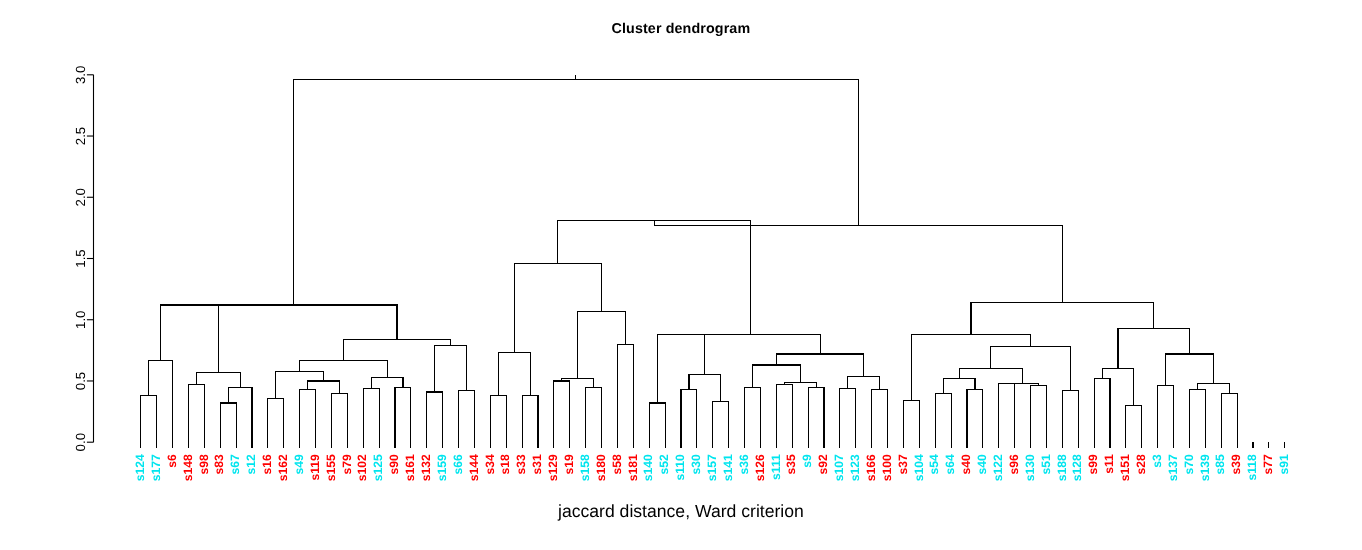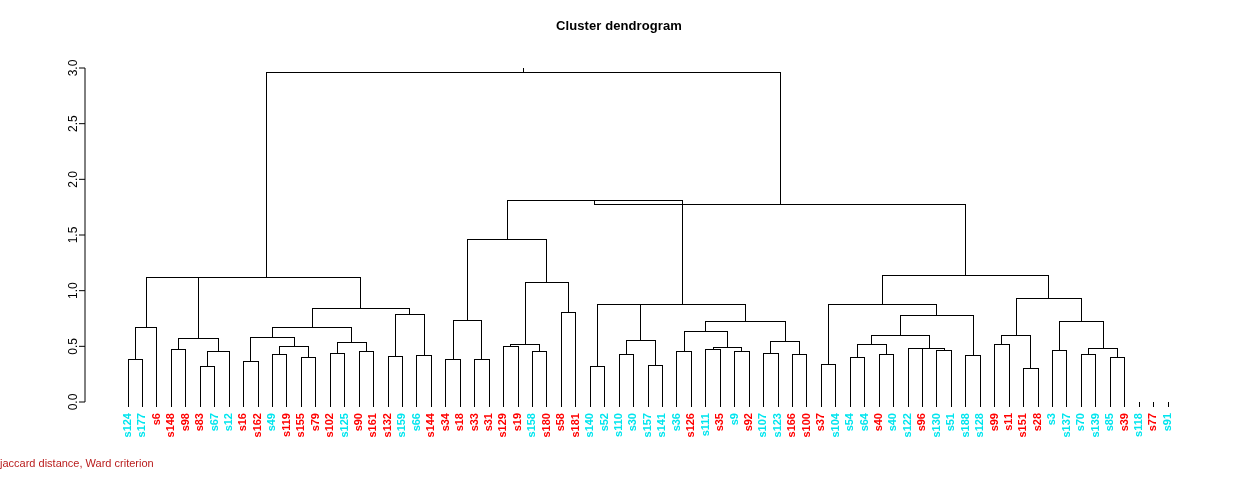--- a/index.html
+++ b/index.html
@@ -4,22 +4,22 @@
 <style>
   html,body{margin:0;padding:0;background:#ffffff;}
   body{width:1238px;height:500px;font-family:"Liberation Sans",sans-serif;overflow:hidden;}
   #root{position:relative;width:1238px;height:359px;background:#fff;}
   #plot-title{
     position:absolute;left:0;top:18px;width:1238px;text-align:center;
     font-family:"Liberation Sans",sans-serif;font-weight:bold;font-size:13px;color:#000;
     letter-spacing:0.1px;
   }
   #plot-subtitle{
-    position:absolute;left:0;top:457px;width:1238px;
-    font-family:"Liberation Sans",sans-serif;font-weight:normal;font-size:11px;color:#b91c1c;
+    position:absolute;left:0;top:457px;width:1238px;text-align:center;
+    font-family:"Liberation Sans",sans-serif;font-weight:normal;font-size:16px;color:#000000;
   }
   #svg-wrap{position:absolute;left:0;top:0;width:1238px;height:500px;}
   svg{display:block;}
   .axis-tick-label{
     font-family:"Liberation Sans",sans-serif;font-size:12px;fill:#000;
   }
 </style>
 </head>
 <body>
 

